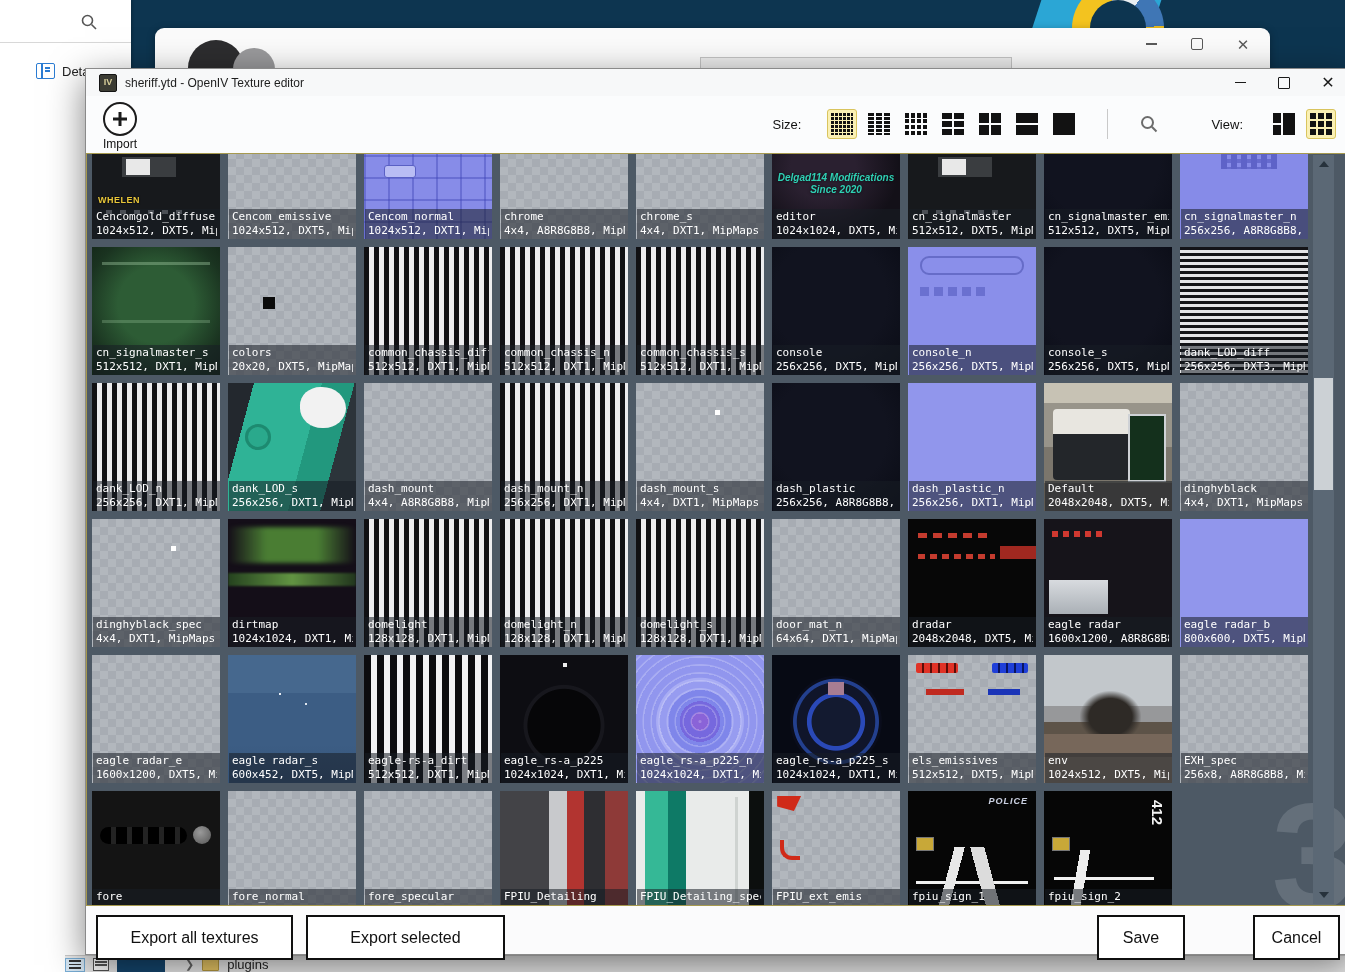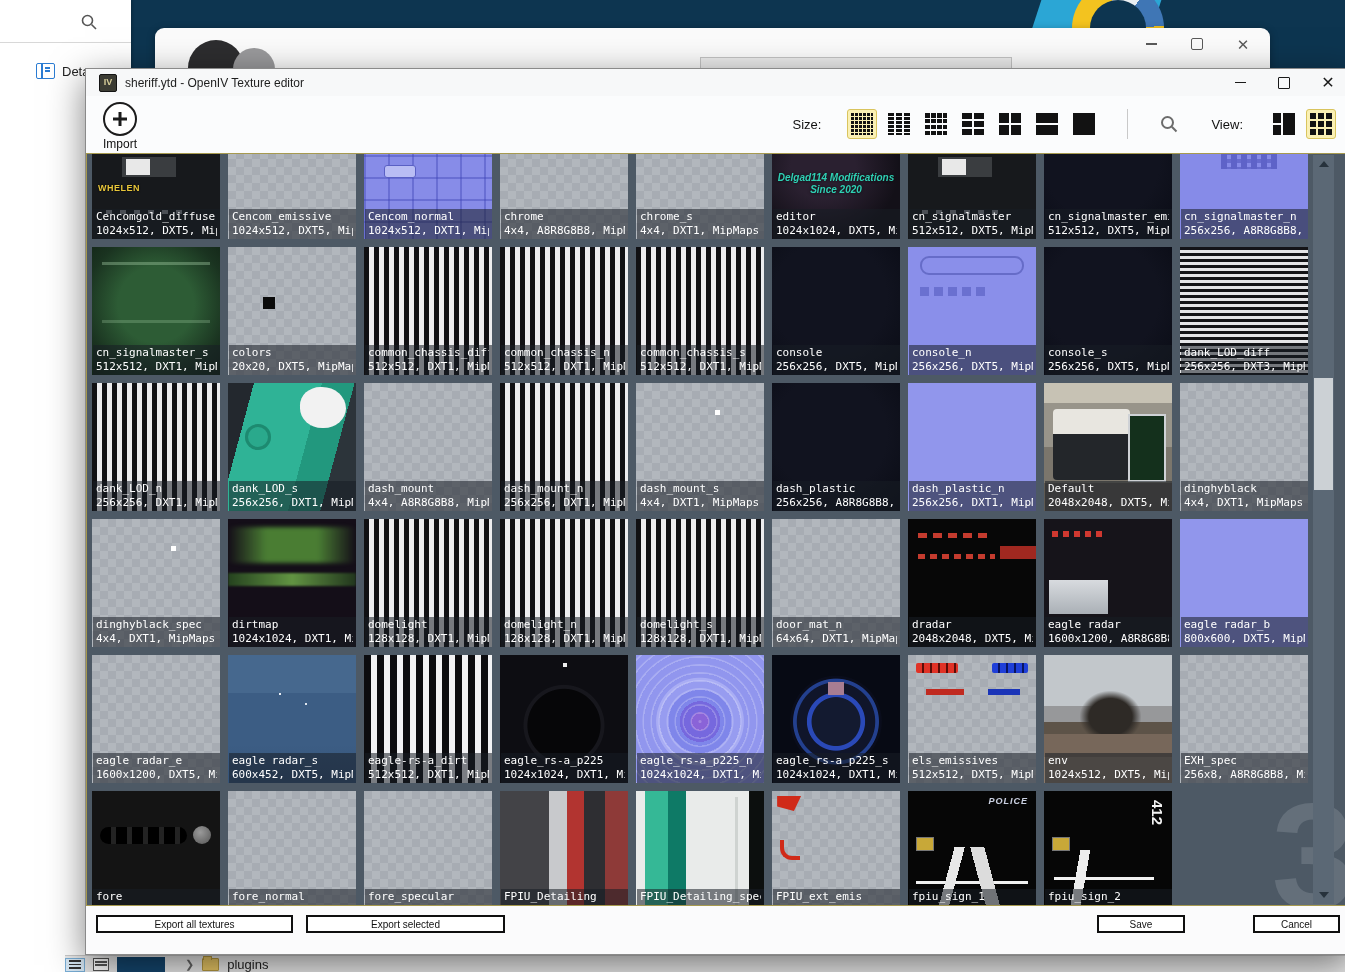--- a/index.html
+++ b/index.html
@@ -81,21 +81,21 @@
   .content{position:absolute;left:0;top:84px;right:0;bottom:48px;background:#4d5965;border:1px solid #a79a4f;box-sizing:border-box;overflow:hidden;}
   .grid{margin:-43px 0 0 5px;display:grid;grid-template-columns:repeat(9,128px);gap:8px;width:max-content;}
   .tile{position:relative;width:128px;height:128px;overflow:hidden;cursor:pointer;background:#666;}
   .tile.selected{outline:2px solid #2f9c86;outline-offset:-2px;}
   .tlabel{position:absolute;left:1px;right:0;bottom:0;height:30px;background:rgba(24,29,36,.55);color:#fff;
     font-family:"DejaVu Sans Mono",monospace;font-size:11px;line-height:14px;padding:1px 3px;box-sizing:border-box;}
   .tname,.tinfo{white-space:nowrap;overflow:hidden;}
   .thumb{position:absolute;inset:0;overflow:hidden;}
   .badge{position:absolute;z-index:2;}
   .badge-teal{left:0;right:0;top:48%;text-align:center;color:#2fd0b4;font:italic bold 10px/12px "Liberation Sans",sans-serif;text-shadow:0 0 3px rgba(0,0,0,.8);}
-  .badge-whelen{left:6px;bottom:46px;color:#e8c63a;font:bold 9px/10px "Liberation Sans",sans-serif;letter-spacing:.5px;text-shadow:0 0 2px #000;}
+  .badge-whelen{left:6px;bottom:34px;color:#e8c63a;font:bold 9px/10px "Liberation Sans",sans-serif;letter-spacing:.5px;text-shadow:0 0 2px #000;}
   .badge-police{right:8px;top:5px;color:#dfe5f8;font:italic bold 9px/10px "Liberation Sans",sans-serif;letter-spacing:1px;opacity:.9;}
   .badge-412{right:2px;top:14px;color:#f2f2f2;font:bold 15px/15px "Liberation Sans",sans-serif;transform:rotate(90deg);}
   
   .th-checker{background-color:#a7acb3;background-image:
     linear-gradient(45deg,#b2b7bd 25%,transparent 25%,transparent 75%,#b2b7bd 75%),
     linear-gradient(45deg,#b2b7bd 25%,transparent 25%,transparent 75%,#b2b7bd 75%);
     background-position:0 0,8px 8px;background-size:16px 16px;}
   .th-dot::after{content:"";position:absolute;top:21%;left:62%;width:5px;height:5px;background:#fff;}
   .th-blacksq::after{content:"";position:absolute;top:39%;left:27%;width:12px;height:12px;background:#0b0b0b;}
   .th-vstripes{background:repeating-linear-gradient(90deg,#101013 0 5px,#ececee 5px 10px);}
@@ -181,22 +181,22 @@
   .vscroll{position:absolute;top:1px;bottom:1px;left:1226px;width:21px;background:#5b6875;}
   .vs-arrow{position:absolute;left:0;width:21px;height:18px;display:flex;align-items:center;justify-content:center;cursor:pointer;}
   .vs-arrow.up{top:0;}
   .vs-arrow.down{bottom:0;}
   .vs-arrow .tri-up{width:0;height:0;border-left:5px solid transparent;border-right:5px solid transparent;border-bottom:6px solid #27323c;}
   .vs-arrow .tri-down{width:0;height:0;border-left:5px solid transparent;border-right:5px solid transparent;border-top:6px solid #27323c;}
   .vs-thumb{position:absolute;left:1px;width:19px;top:223px;height:112px;background:#ccd1d5;cursor:grab;}
   .watermark{position:absolute;right:-6px;bottom:-26px;font:bold 150px/150px "Liberation Sans",sans-serif;color:rgba(225,231,238,.16);pointer-events:none;}
   
   .footer{position:absolute;left:0;right:0;bottom:0;height:48px;background:#fbfbfc;}
-  .fbtn{position:absolute;top:9px;height:18px;background:#fff;border:2px solid #0f0f0f;box-sizing:border-box;
-    font-size:10px;color:#111;display:flex;align-items:center;justify-content:center;cursor:pointer;}
+  .fbtn{position:absolute;top:9px;height:45px;background:#fff;border:2px solid #0f0f0f;box-sizing:border-box;
+    font-size:16px;color:#111;display:flex;align-items:center;justify-content:center;cursor:pointer;}
   .fbtn.export-all{left:10px;width:197px;}
   .fbtn.export-sel{left:220px;width:199px;}
   .fbtn.save{left:1011px;width:88px;}
   .fbtn.cancel{left:1167px;width:87px;}
 </style>
 </head>
 <body>
 
 <div class="desk-shape"></div>
 <div class="desk-logo"></div>
@@ -339,21 +339,21 @@
             <i></i>
           </span>
         </span>
       <span class="tr-sep"></span>
       <span class="search-btn">
         <svg width="20" height="20" viewBox="0 0 20 20">
             <circle cx="8.5" cy="8.5" r="5.5" fill="none" stroke="#6c6c6c" stroke-width="2"></circle>
             <line x1="12.8" y1="12.8" x2="17.5" y2="17.5" stroke="#6c6c6c" stroke-width="2"></line>
           </svg>
       </span>
-      <span class="tr-label" style="margin-left:5px;">View:</span>
+      <span class="tr-label" style="margin-left:25px;">View:</span>
       <span id="view-options" style="display:flex;gap:7px;align-items:center;">
           <span class="vzico vz1">
             <i></i>
           </span>
           <span class="vzico vz2 sel">
             <i></i>
           </span>
         </span>
     </div>
   </div>

